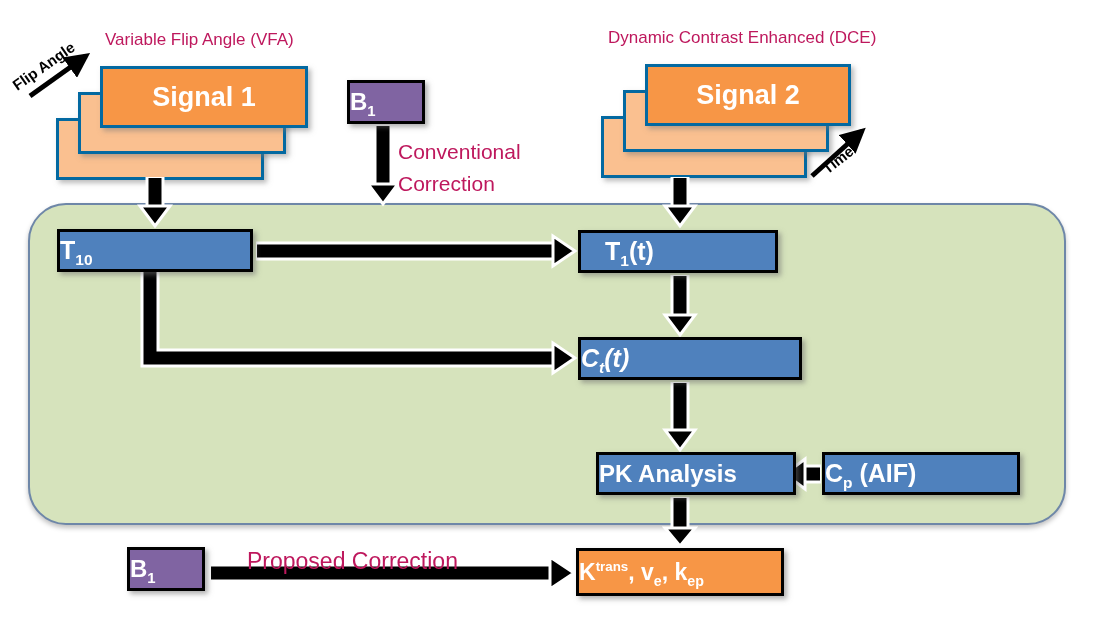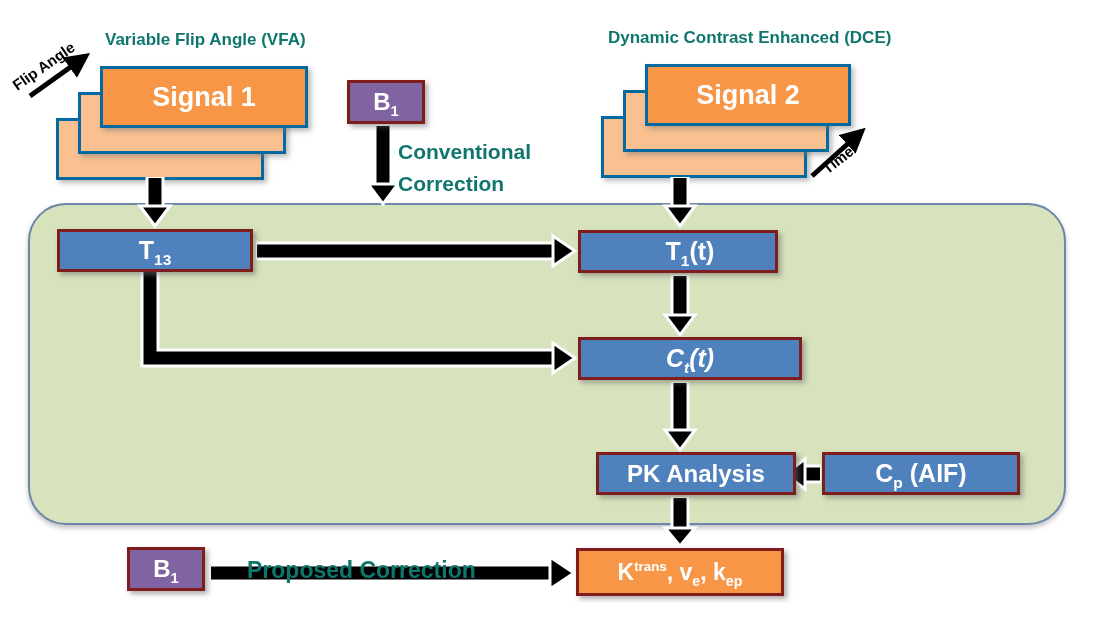--- a/index.html
+++ b/index.html
@@ -2,22 +2,22 @@
 <html><head>
 <meta charset="utf-8">
 <style>
   html,body{margin:0;padding:0;background:#ffffff;}
   .canvas{
     position:relative;width:1098px;height:619px;background:#ffffff;overflow:hidden;
     font-family:"Liberation Sans", sans-serif;
   }
   
   .node{
-    position:absolute;display:flex;align-items:center;justify-content:center;
-    color:#fff;font-weight:bold;border:3px solid #7f1d1d;
+    position:absolute;display:flex;align-items:center;
+    color:#fff;font-weight:bold;border:3px solid #000000;
     box-shadow:3px 3px 5px rgba(110,110,110,.55);
     box-sizing:border-box;text-align:center;white-space:nowrap;
   }
   .blue{background:#4F81BD;font-size:25px;}
   .purple{background:#8064A2;font-size:24px;}
   .orange{background:#F79646;}
   .orange-light{background:#FAC090;}
   sub{font-size:62%;line-height:0;}
   sup{font-size:58%;line-height:0;}
 
@@ -26,25 +26,25 @@
   .signal-front{display:flex;align-items:center;justify-content:center;color:#fff;font-weight:bold;font-size:27px;}
 
   
   .panel{
     position:absolute;left:28px;top:203px;width:1038px;height:322px;
     background:#D6E3BC;border:2px solid #6E87A8;border-radius:38px;
     box-shadow:0 3px 5px rgba(0,0,0,.25);box-sizing:border-box;
   }
 
   
-  .caption{position:absolute;color:#0f766e;font-weight:bold;}
+  .caption{position:absolute;color:#be185d;font-weight:normal;}
   .label-vfa{left:105px;top:30px;font-size:17px;}
   .label-dce{left:608px;top:28px;font-size:17px;}
   .conventional{left:398px;top:136px;font-size:21px;line-height:32px;}
-  .proposed{left:247px;top:548px;font-size:23px;margin-top:9px;}
+  .proposed{left:247px;top:548px;font-size:23px;}
   .rot-label{position:absolute;color:#000;font-weight:bold;font-size:15px;transform-origin:left center;}
   .flip-angle-label{left:14px;top:78px;transform:rotate(-35deg);}
   .time-label{left:824px;top:162px;transform:rotate(-38deg);}
 
   
   .arrows{position:absolute;left:0;top:0;width:1098px;height:619px;pointer-events:none;}
   .arrows .shaft-w{stroke:#fff;stroke-width:19;fill:none;}
   .arrows .shaft-b{stroke:#000;stroke-width:13;fill:none;}
   .arrows .head{fill:#000;stroke:#fff;stroke-width:3;}
   .arrows .thin{stroke:#000;stroke-width:5;fill:none;}
@@ -152,21 +152,21 @@
   <div class="node purple" style="left:347px;top:80px;width:78px;height:44px;">
     <span><span>B</span><sub>1</sub></span>
   </div>
 
   <div class="caption conventional">
     <div>Conventional</div>
     <div>Correction</div>
   </div>
 
   <div class="node blue" style="left:57px;top:229px;width:196px;height:43px;">
-    <span><span>T</span><sub>13</sub></span>
+    <span><span>T</span><sub>10</sub></span>
   </div>
 
   <div class="node blue" style="left:578px;top:230px;width:200px;height:43px;padding-left:24px;">
     <span><span>T</span><sub>1</sub><span>(t)</span></span>
   </div>
 
   <div class="node blue" style="left:578px;top:337px;width:224px;height:43px;font-style:italic;">
     <span><span>C</span><sub>t</sub><span>(t)</span></span>
   </div>
 

